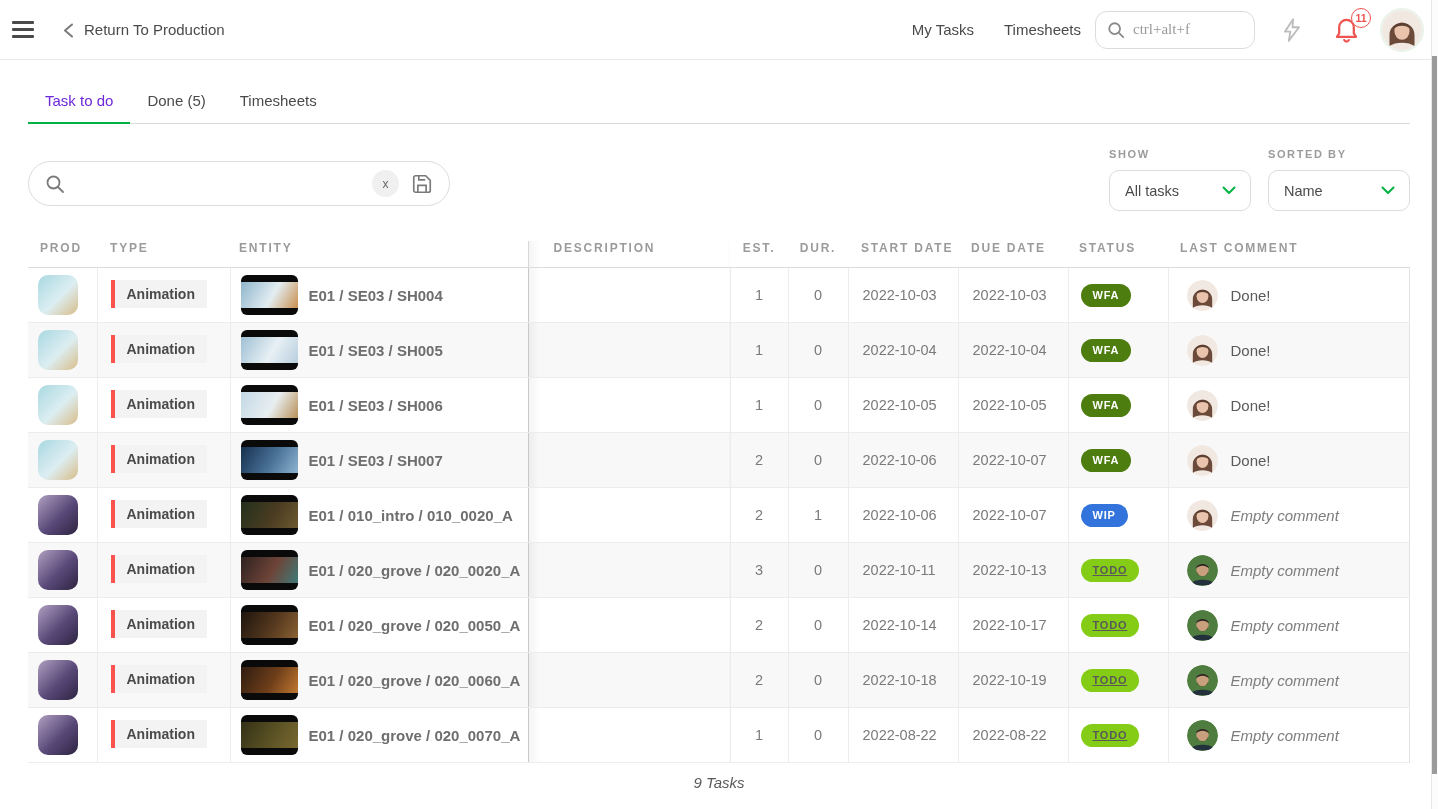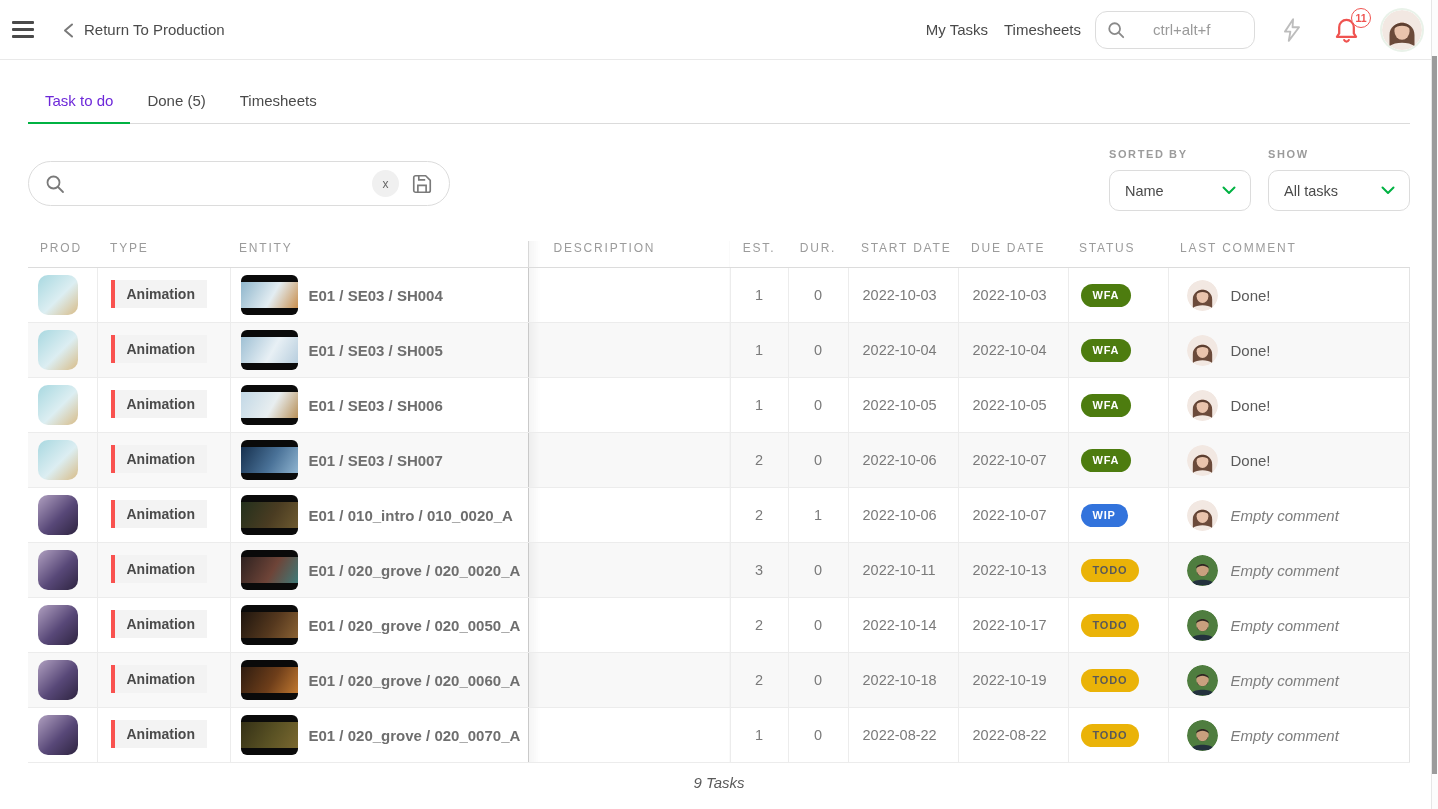--- a/index.html
+++ b/index.html
@@ -7,25 +7,25 @@
     font-family:"Liberation Sans", sans-serif; color:#4a4a4a; }
   body { position:relative; }
 
   
   .topbar { height:60px; display:flex; align-items:center; padding:0 16px 0 12px;
     border-bottom:1px solid #e9e9e9; background:#fff; }
   .hamburger { width:22px; display:flex; flex-direction:column; gap:4px; cursor:pointer; padding:4px 0; }
   .hamburger span { height:3px; background:#4a4a4a; border-radius:1px; }
   .back-link { margin-left:28px; display:flex; align-items:flex-end; gap:9px; font-size:15px; cursor:pointer; }
   .topbar-right { margin-left:auto; display:flex; align-items:center; }
-  .top-nav-item { font-size:15px; cursor:pointer; margin-left:16px; }
+  .top-nav-item { font-size:15px; cursor:pointer; margin-left:30px; }
   .topbar-search { margin-left:14px; width:160px; height:38px; border:1px solid #dcdcdc;
     border-radius:12px; display:flex; align-items:center; padding:0 10px 0 11px; gap:8px; }
   .topbar-search input { border:none; outline:none; width:100%; font-size:15px;
-    font-family:Liberation Sans, sans-serif; color:#4a4a4a; background:transparent;margin-left:20px; }
+    font-family:Liberation Serif, serif; color:#4a4a4a; background:transparent; }
   .topbar-search input::placeholder { color:#9a9a9a; }
   .flash-btn { margin-left:24px; cursor:pointer; display:flex; }
   .bell-wrap { position:relative; margin-left:28px; cursor:pointer; display:flex; }
   .bell-badge { position:absolute; top:-8px; right:-11px; min-width:20px; height:20px; border-radius:50%;
     background:#fff; border:1.5px solid #ef5350; color:#ef5350; font-size:10.5px; font-weight:bold;
     display:flex; align-items:center; justify-content:center; }
   .avatar-lg { margin-left:22px; width:40px; height:40px; border-radius:50%; overflow:hidden;
     cursor:pointer; box-shadow:0 0 0 2px #e9f2e9; }
   .avatar-lg svg, .avatar-sm svg { width:100%; height:100%; display:block; }
 
@@ -44,21 +44,21 @@
     font-size:12px; display:flex; align-items:center; justify-content:center; cursor:pointer; flex:none; }
   .save-btn { display:flex; cursor:pointer; margin:0 6px 0 2px; flex:none; }
   .dd-groups { display:flex; gap:17px; }
   .dd-label { font-size:11px; font-weight:bold; letter-spacing:1.6px; color:#9b9b9b; margin-bottom:10px; }
   .dd-box { width:142px; height:41px; border:1px solid #dcdcdc; border-radius:10px; cursor:pointer;
     display:flex; align-items:center; justify-content:space-between; padding:0 14px 0 15px; font-size:14.5px; }
 
   
   .task-table { margin:30px 28px 0; width:1382px; border-collapse:collapse; table-layout:fixed; }
   .task-table thead th { text-align:left; font-size:12px; letter-spacing:1.8px; color:#9b9b9b;
-    font-weight:normal; padding:0 0 12px 13px; border-bottom:1px solid #dcdcdc; white-space:nowrap; overflow:hidden; }
+    font-weight:bold; padding:0 0 12px 13px; border-bottom:1px solid #dcdcdc; white-space:nowrap; overflow:hidden; }
   .task-table thead th.th-center { text-align:center; padding-left:0; }
   .task-table thead th.th-entity { border-right:1px solid #d8d8d8; }
   .task-table thead th.th-desc { background-image:linear-gradient(90deg, rgba(0,0,0,0.045) 0, rgba(0,0,0,0) 11px); }
   .task-table tbody td { height:55px; border-bottom:1px solid #ececec; border-right:1px solid #ececec;
     font-size:14.5px; color:#7a7a7a; vertical-align:middle; overflow:hidden; white-space:nowrap; }
   .task-table tbody td:last-child { border-right:1px solid #e3e3e3;padding-left:18px; }
   .task-table tbody tr.alt { background:#f8f8f8; }
   .c-prod { padding-left:10px; }
   .prod-thumb { width:40px; height:40px; border-radius:10px; }
   .c-type { padding-left:13px; }
@@ -72,21 +72,21 @@
   .entity-thumb-img { width:100%; height:26px; }
   .entity-name { font-weight:bold; color:#6e6e6e; font-size:15px; cursor:pointer; }
   .c-desc { background-image:linear-gradient(90deg, rgba(0,0,0,0.045) 0, rgba(0,0,0,0) 11px); }
   .c-est, .c-dur { text-align:center; }
   .c-start, .c-due { padding-left:14px; }
   .c-status { padding-left:12px; }
   .status-badge { display:inline-block; font-size:11px; font-weight:bold; letter-spacing:0.8px;
     padding:5px 12px 6px; border-radius:12px; }
   .status-wfa { background:#4d7c0f; color:#fff; }
   .status-wip { background:#3273dc; color:#fff;text-align:center; }
-  .status-todo { background:#eab308; color:#595959; }
+  .status-todo { background:#84cc16; color:#595959;text-decoration:underline; }
   .c-comment { padding-left:12px; }
   .comment-cell { display:flex; align-items:center; gap:13px; }
   .avatar-sm { width:31px; height:31px; border-radius:50%; overflow:hidden; flex:none; }
   .comment-text { color:#5a5a5a; font-size:15px; }
   .comment-text.empty { font-style:italic; color:#7d7d7d; }
 
   .footer-count { width:1382px; margin:11px 28px 0; text-align:center; font-style:italic;
     color:#5a5a5a; font-size:15px; }
 
   
@@ -168,34 +168,34 @@
     <span class="save-btn">
       <svg width="22" height="22" viewBox="0 0 24 24">
           <path d="M19 21 H5 a2 2 0 0 1 -2 -2 V5 a2 2 0 0 1 2 -2 h11 l5 5 v11 a2 2 0 0 1 -2 2 Z" fill="none" stroke="#7a7a7a" stroke-width="1.8" stroke-linejoin="round"></path>
           <path d="M16.5 21 v-7.5 h-9 V21" fill="none" stroke="#7a7a7a" stroke-width="1.8"></path>
           <path d="M8.5 3 v4.5 h7" fill="none" stroke="#7a7a7a" stroke-width="1.8"></path>
         </svg>
     </span>
   </div>
   <div class="dd-groups">
     <div>
-      <div class="dd-label">SORTED BY</div>
+      <div class="dd-label">SHOW</div>
       <div class="dd-box">
-        <span>Name</span>
+        <span>All tasks</span>
         <span>
           <svg width="14" height="9" viewBox="0 0 14 9">
               <polyline points="1.5,1.5 7,7 12.5,1.5" fill="none" stroke="#00b242" stroke-width="2" stroke-linecap="round" stroke-linejoin="round"></polyline>
             </svg>
         </span>
       </div>
     </div>
     <div>
-      <div class="dd-label">SHOW</div>
+      <div class="dd-label">SORTED BY</div>
       <div class="dd-box">
-        <span>All tasks</span>
+        <span>Name</span>
         <span>
           <svg width="14" height="9" viewBox="0 0 14 9">
               <polyline points="1.5,1.5 7,7 12.5,1.5" fill="none" stroke="#00b242" stroke-width="2" stroke-linecap="round" stroke-linejoin="round"></polyline>
             </svg>
         </span>
       </div>
     </div>
   </div>
 </section>
 

